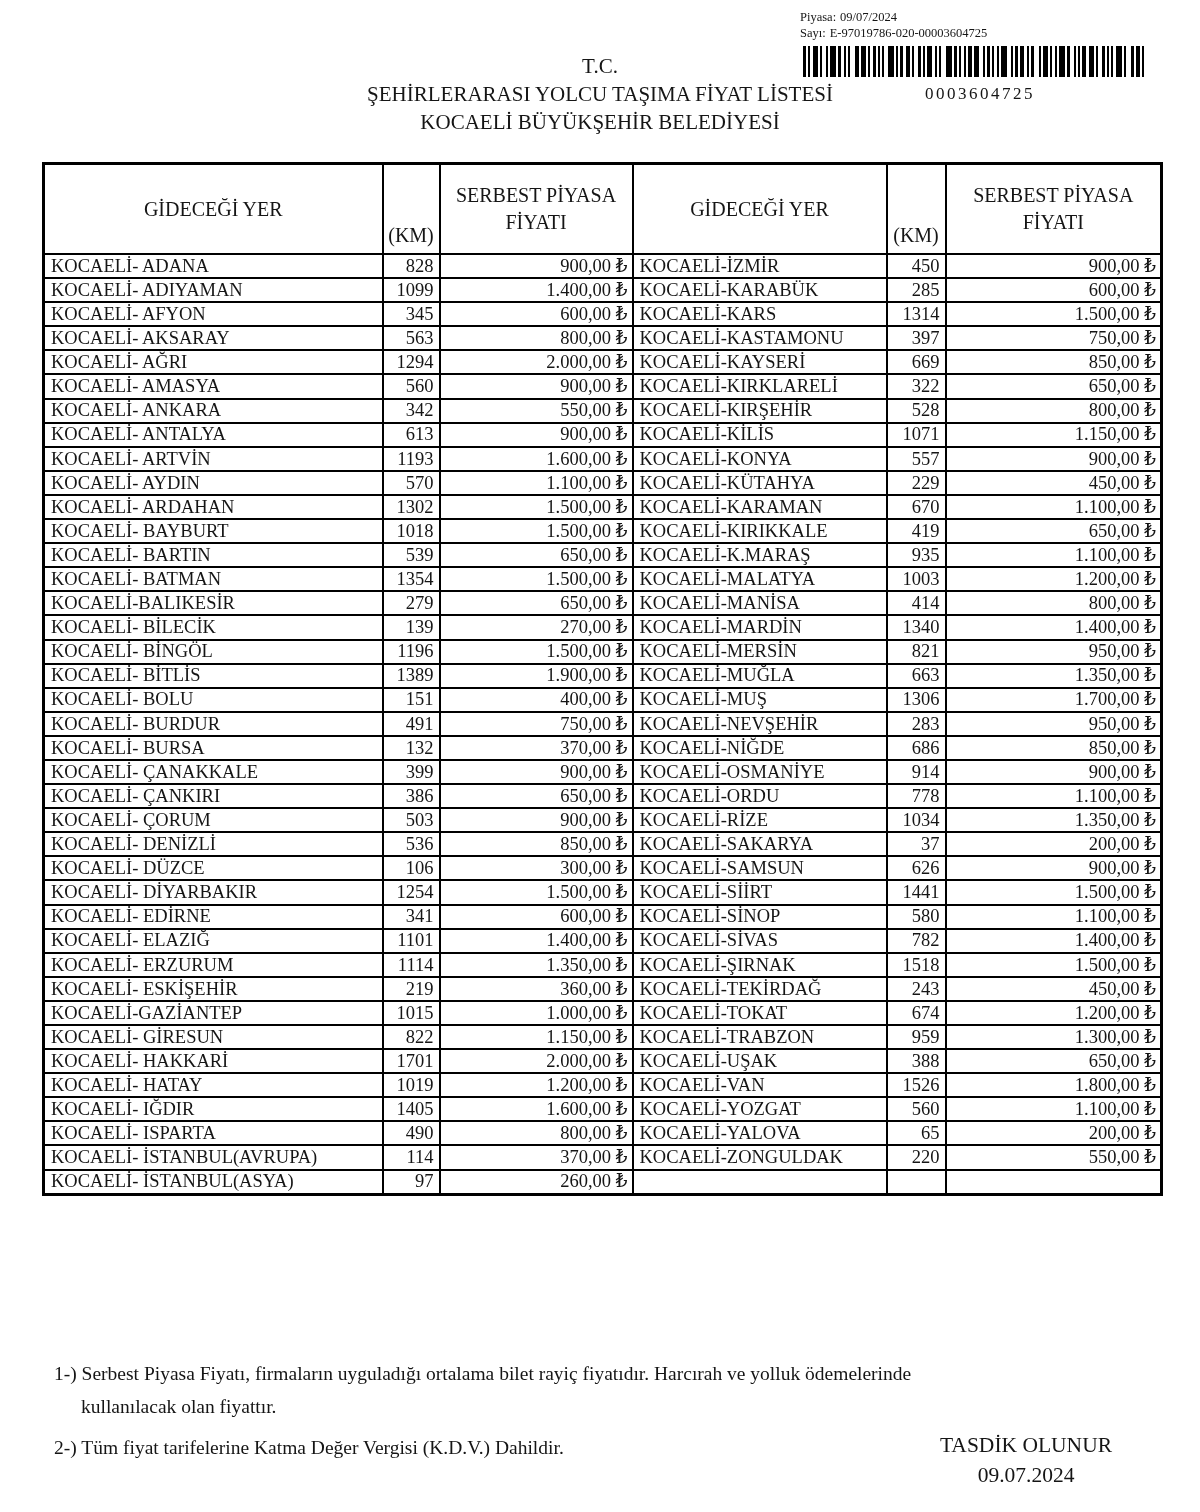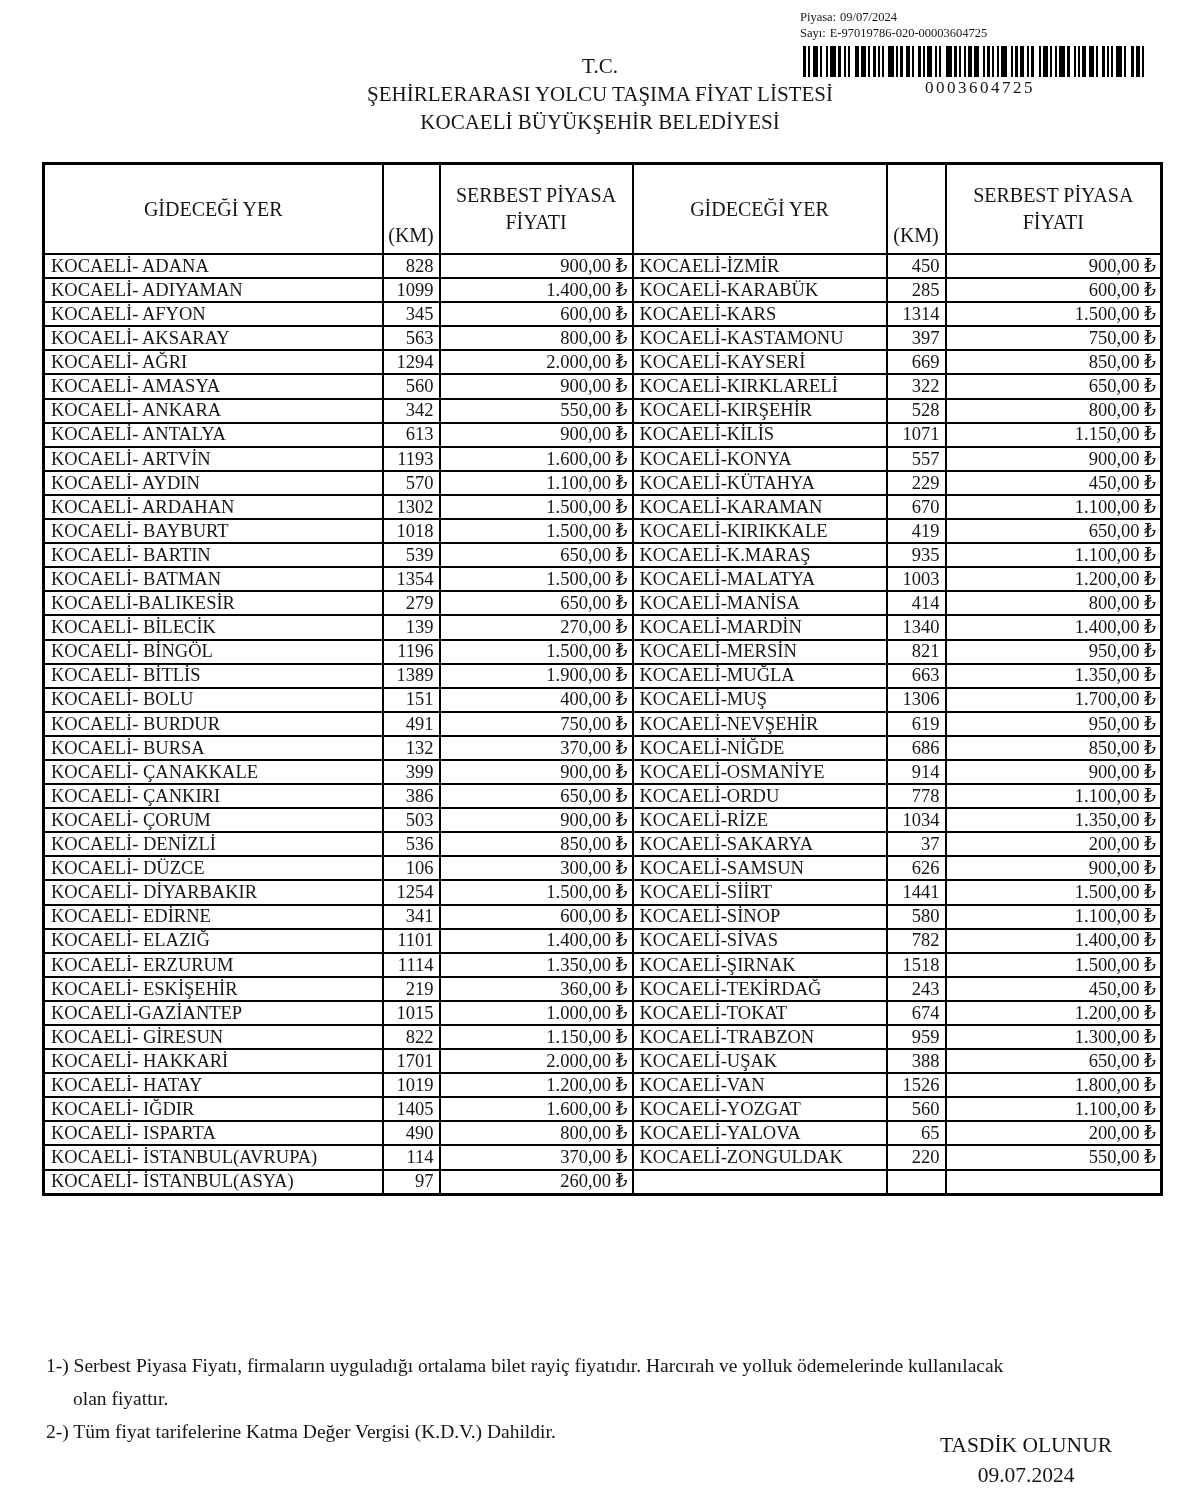--- a/index.html
+++ b/index.html
@@ -11,21 +11,21 @@
   .page{position:absolute;inset:0;overflow:hidden;}
 
   
   .meta{position:absolute;left:800px;top:9px;font-size:12.5px;line-height:1.3;white-space:nowrap;}
   .meta .lbl{margin-right:4px;}
 
   
   .barcode-wrap{position:absolute;left:803px;top:46px;width:354px;}
   .barcode{display:flex;height:31px;align-items:stretch;}
   .bar{background:#000;height:100%;flex:0 0 auto;}
-  .barcode-number{text-align:center;font-size:17px;letter-spacing:2.5px;margin-top:1px;}
+  .barcode-number{text-align:center;font-size:17px;letter-spacing:2.5px;margin-top:7px;}
 
   
   .titles{position:absolute;left:0;top:52px;width:1200px;text-align:center;
           font-size:21px;line-height:28px;}
 
   
   table.price-table{
     position:absolute;left:42px;top:162px;width:1118px;
     border-collapse:collapse;table-layout:fixed;border:3px solid #000;
   }
@@ -35,21 +35,21 @@
     vertical-align:middle;white-space:normal;line-height:1.35;padding:0 10px;
   }
   .price-table th.h-km{vertical-align:bottom;padding:0 2px 4px 2px;}
   .price-table td{height:22.1px;font-size:18.5px;white-space:nowrap;padding:0 4px;line-height:1;}
   td.c-dest{text-align:left;padding-left:6px;}
   td.c-km{text-align:right;padding-right:5px;}
   td.c-price{text-align:right;padding-right:4px;}
 
   
   .notes{position:absolute;left:46px;top:1349px;width:962px;font-size:19.5px;line-height:33px;}
-  .note{padding-left:27px;text-indent:-27px;margin:0;}
+  .note{padding-left:27px;text-indent:-27px;margin:8px;}
 
   
   .approval{position:absolute;left:880px;top:1430px;width:292px;text-align:center;
             font-size:21.5px;line-height:30px;}
 </style>
 </head>
 <body>
 
 <div class="page">
 
@@ -304,21 +304,21 @@
           <td class="c-price">400,00 ₺</td>
           <td class="c-dest">KOCAELİ-MUŞ</td>
           <td class="c-km">1306</td>
           <td class="c-price">1.700,00 ₺</td>
         </tr>
         <tr>
           <td class="c-dest">KOCAELİ- BURDUR</td>
           <td class="c-km">491</td>
           <td class="c-price">750,00 ₺</td>
           <td class="c-dest">KOCAELİ-NEVŞEHİR</td>
-          <td class="c-km">619</td>
+          <td class="c-km">283</td>
           <td class="c-price">950,00 ₺</td>
         </tr>
         <tr>
           <td class="c-dest">KOCAELİ- BURSA</td>
           <td class="c-km">132</td>
           <td class="c-price">370,00 ₺</td>
           <td class="c-dest">KOCAELİ-NİĞDE</td>
           <td class="c-km">686</td>
           <td class="c-price">850,00 ₺</td>
         </tr>

